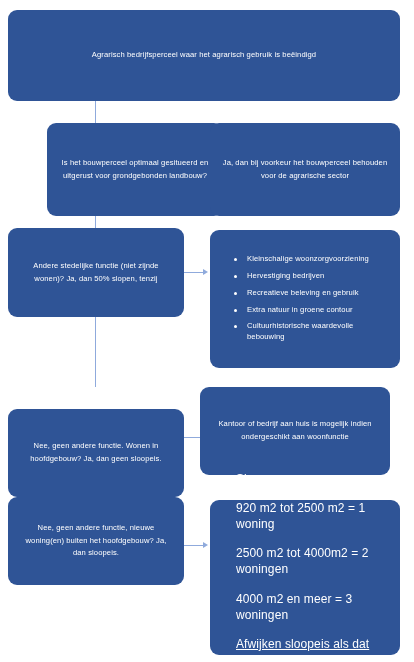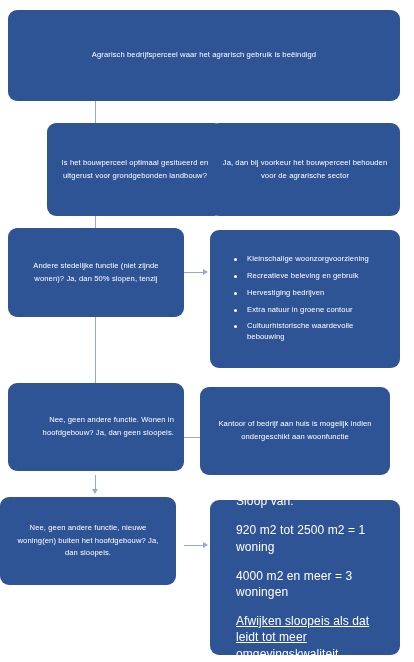--- a/index.html
+++ b/index.html
@@ -45,23 +45,23 @@
   }
   .node p {
     margin: 0;
   }
   
   #node-start      { left: 8px;   top: 10px;  width: 392px; height: 91px; }
   #node-q1         { left: 23px;   top: 123px; width: 176px; height: 93px; margin-left: 24px; }
   #node-a1         { left: 210px; top: 123px; width: 190px; height: 93px; align-items: center; }
   #node-q2         { left: 8px;   top: 228px; width: 176px; height: 89px; align-items: center; }
   #node-a2         { left: 210px; top: 230px; width: 190px; height: 138px; }
-  #node-q3         { left: 8px;   top: 383px; width: 176px; height: 88px; text-align: right; }
+  #node-q3         { left: 8px;   top: 409px; width: 176px; height: 88px; }
   #node-a3         { left: 200px; top: 387px; width: 190px; height: 88px; }
-  #node-q4         { left: 0;   top: 497px; width: 176px; height: 88px; }
+  #node-q4         { left: 8px;   top: 497px; width: 176px; height: 88px; }
   #node-a4         { left: 210px; top: 500px; width: 190px; height: 155px; }
 
   
   .bullets {
     list-style: none;
     margin: 0;
     padding: 0 2px 0 14px;
   }
   .bullets li {
     position: relative;
@@ -173,22 +173,22 @@
   </div>
 
   <div class="node" id="node-q2">
     <div class="inner">Andere stedelijke functie (niet zijnde wonen)? Ja, dan 50% slopen, tenzij</div>
   </div>
 
   <div class="node left-align" id="node-a2">
     <div class="inner">
       <ul class="bullets">
         <li>Kleinschalige woonzorgvoorziening</li>
+        <li>Hervestiging bedrijven</li>
         <li>Recreatieve beleving en gebruik</li>
-        <li>Hervestiging bedrijven</li>
         <li>Extra natuur in groene contour</li>
         <li>Cultuurhistorische waardevolle bebouwing</li>
       </ul>
     </div>
   </div>
 
   <div class="node" id="node-q3">
     <div class="inner">Nee, geen andere functie. Wonen in hoofdgebouw? Ja, dan geen sloopeis.</div>
   </div>
 
@@ -197,18 +197,19 @@
   </div>
 
   <div class="node" id="node-q4">
     <div class="inner">Nee, geen andere functie, nieuwe woning(en) buiten het hoofdgebouw? Ja, dan sloopeis.</div>
   </div>
 
   <div class="node left-align" id="node-a4">
     <div class="inner lines">
       <p>Sloop van:</p>
       <p>920 m2 tot 2500 m2 = 1 woning</p>
+      <p>2500 m2 tot 4000m2 = 2 woningen</p>
       <p>4000 m2 en meer = 3 woningen</p>
       <p>Afwijken sloopeis als dat leidt tot meer omgevingskwaliteit</p>
     </div>
   </div>
 
 </div>
 
 </body></html>

